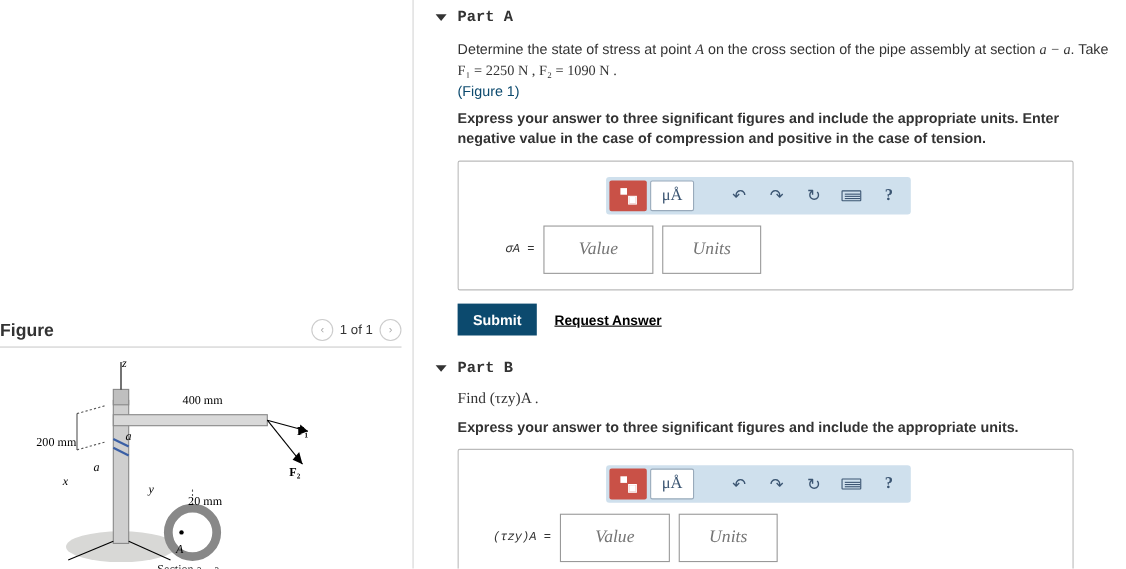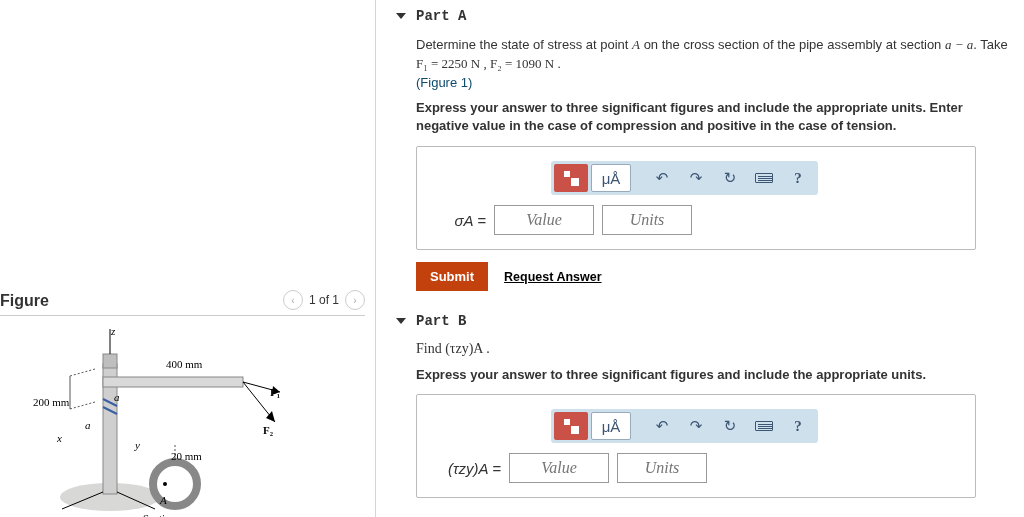--- a/index.html
+++ b/index.html
@@ -21,30 +21,30 @@
   .prompt-text .formula { font-family: "Times New Roman", serif; }
   .figure-link { color: #0c4a6e; text-decoration: none; }
   .bold-line { font-weight: bold; margin: 6px 0 10px 20px; line-height: 1.45; }
   .answer-box { border: 1px solid #bbb; border-radius: 2px; max-width: 560px; margin-left: 20px; padding: 14px 14px; }
   .toolbar { display: flex; align-items: center; gap: 0; background: #cfe0ed; border-radius: 3px; padding: 3px; width: fit-content; margin-left: 120px; margin-bottom: 10px; }
   .tool-btn { width: 34px; height: 28px; display: flex; align-items: center; justify-content: center; border: none; background: transparent; cursor: pointer; color: #3b5572; font-size: 15px; }
   .tool-btn.boxed { background: #c95147; border-radius: 2px; margin-right: 3px; position: relative; }
   .tool-btn.boxed .grid-ico { width: 14px; height: 14px; position: relative; }
   .tool-btn.boxed .grid-ico::before { content: ""; position: absolute; left: 0; top: 0; width: 6px; height: 6px; background: #fff; }
   .tool-btn.boxed .grid-ico::after { content: ""; position: absolute; right: 0; bottom: 0; width: 6px; height: 6px; background: #fff; outline: 1px solid #fff; }
-  .tool-btn.mu { background: #fff; border: 1px solid #9ab; border-radius: 2px; font-family: Liberation Sans, sans-serif; width: 40px; margin-right: 10px; }
+  .tool-btn.mu { background: #fff; border: 1px solid #9ab; border-radius: 2px; font-family: Liberation Serif, serif; width: 40px; margin-right: 20px; }
   .tool-btn.sep { margin-left: 4px; }
   .tool-btn.kbd { font-size: 12px; }
   .tool-btn.help { font-weight: bold; font-family: serif; }
   .answer-row { display: flex; align-items: center; gap: 8px; }
-  .answer-label { font-family: Liberation Sans, sans-serif; font-style: italic; font-size: 15px; min-width: 55px; text-align: right; }
-  .answer-input { width: 100px; height: 30px; border: 1px solid #999; padding: 4px 8px; font-family: "Times New Roman", serif; font-style: italic; font-size: 16px; color: #888; text-align: center; }
+  .answer-label { font-family: Liberation Mono, monospace; font-style: italic; font-size: 11px; min-width: 55px; text-align: right; }
+  .answer-input { width: 100px; height: 44px; border: 1px solid #999; padding: 4px 8px; font-family: "Times New Roman", serif; font-style: italic; font-size: 16px; color: #888; text-align: center; }
   .units-input { width: 90px; }
   .submit-row { display: flex; align-items: center; gap: 16px; margin: 12px 0 4px 20px; }
-  .submit-btn { background: #c2410c; color: #fff; border: none; padding: 7px 14px; font-weight: bold; font-size: 13px; cursor: pointer; }
+  .submit-btn { background: #0c4a6e; color: #fff; border: none; padding: 7px 14px; font-weight: bold; font-size: 13px; cursor: pointer; }
   .req-answer { color: #000000; font-weight: bold; text-decoration: underline; font-size: 12.5px; cursor: pointer; }
   .part-b .prompt-text { margin-top: 6px; }
   .kbd-ico { width: 18px; height: 10px; border: 1px solid #3b5572; border-radius: 1px; display:inline-block; position:relative; }
   .kbd-ico::after{content:""; position:absolute; left:2px; top:2px; width:14px; height:1px; background:#3b5572; box-shadow:0 2px 0 #3b5572, 0 4px 0 #3b5572;}
 </style>
 </head>
 <body>
 
 <div class="left-panel">
   <div class="figure-header">

